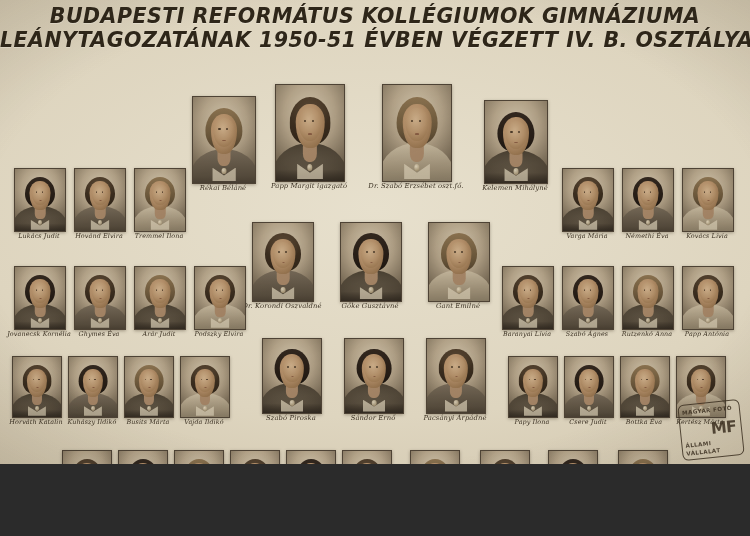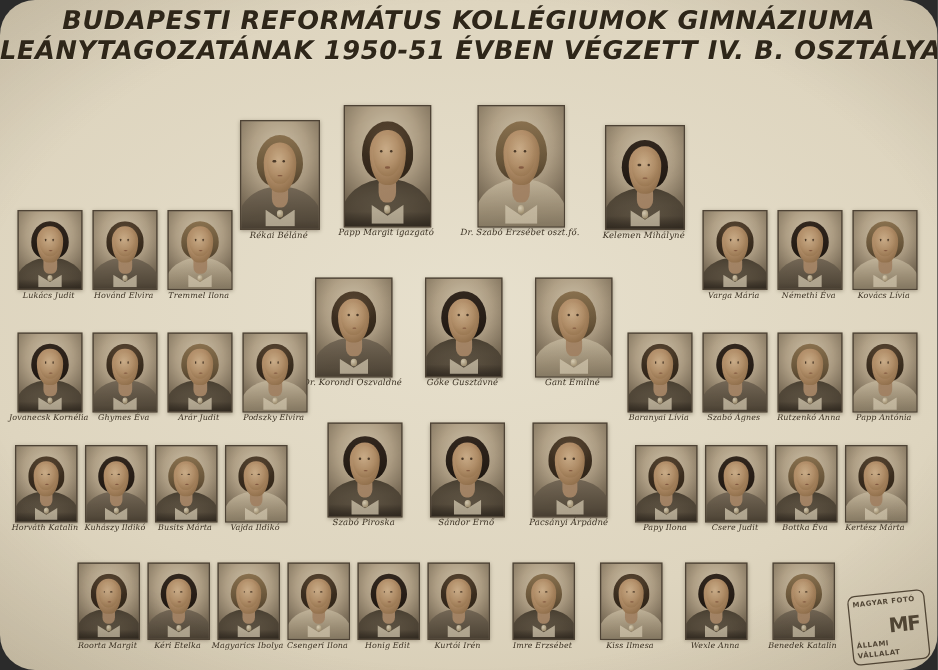--- a/index.html
+++ b/index.html
@@ -3,28 +3,27 @@
 <meta charset="utf-8">
 <style>
   html, body {
     margin: 0;
     padding: 0;
     background: #2b2b2b;
   }
   #tableau {
     position: relative;
     width: 750px;
-    height: 536px;
+    height: 464px;
     overflow: hidden;
     background:
       radial-gradient(ellipse 120% 100% at 50% 45%, #e7e0cd 0%, #ded5bf 45%, #cfc4ab 75%, #bcae92 100%);
     font-family: "Liberation Sans", sans-serif;
     color: #2a2218;
     box-sizing: border-box;
-    border-radius: 28px;
   }
   
   #tableau::after {
     content: "";
     position: absolute;
     inset: 0;
     pointer-events: none;
     background:
       radial-gradient(ellipse 95% 90% at 50% 50%, rgba(0,0,0,0) 55%, rgba(60,45,25,0.18) 88%, rgba(40,28,12,0.34) 100%);
     mix-blend-mode: multiply;

